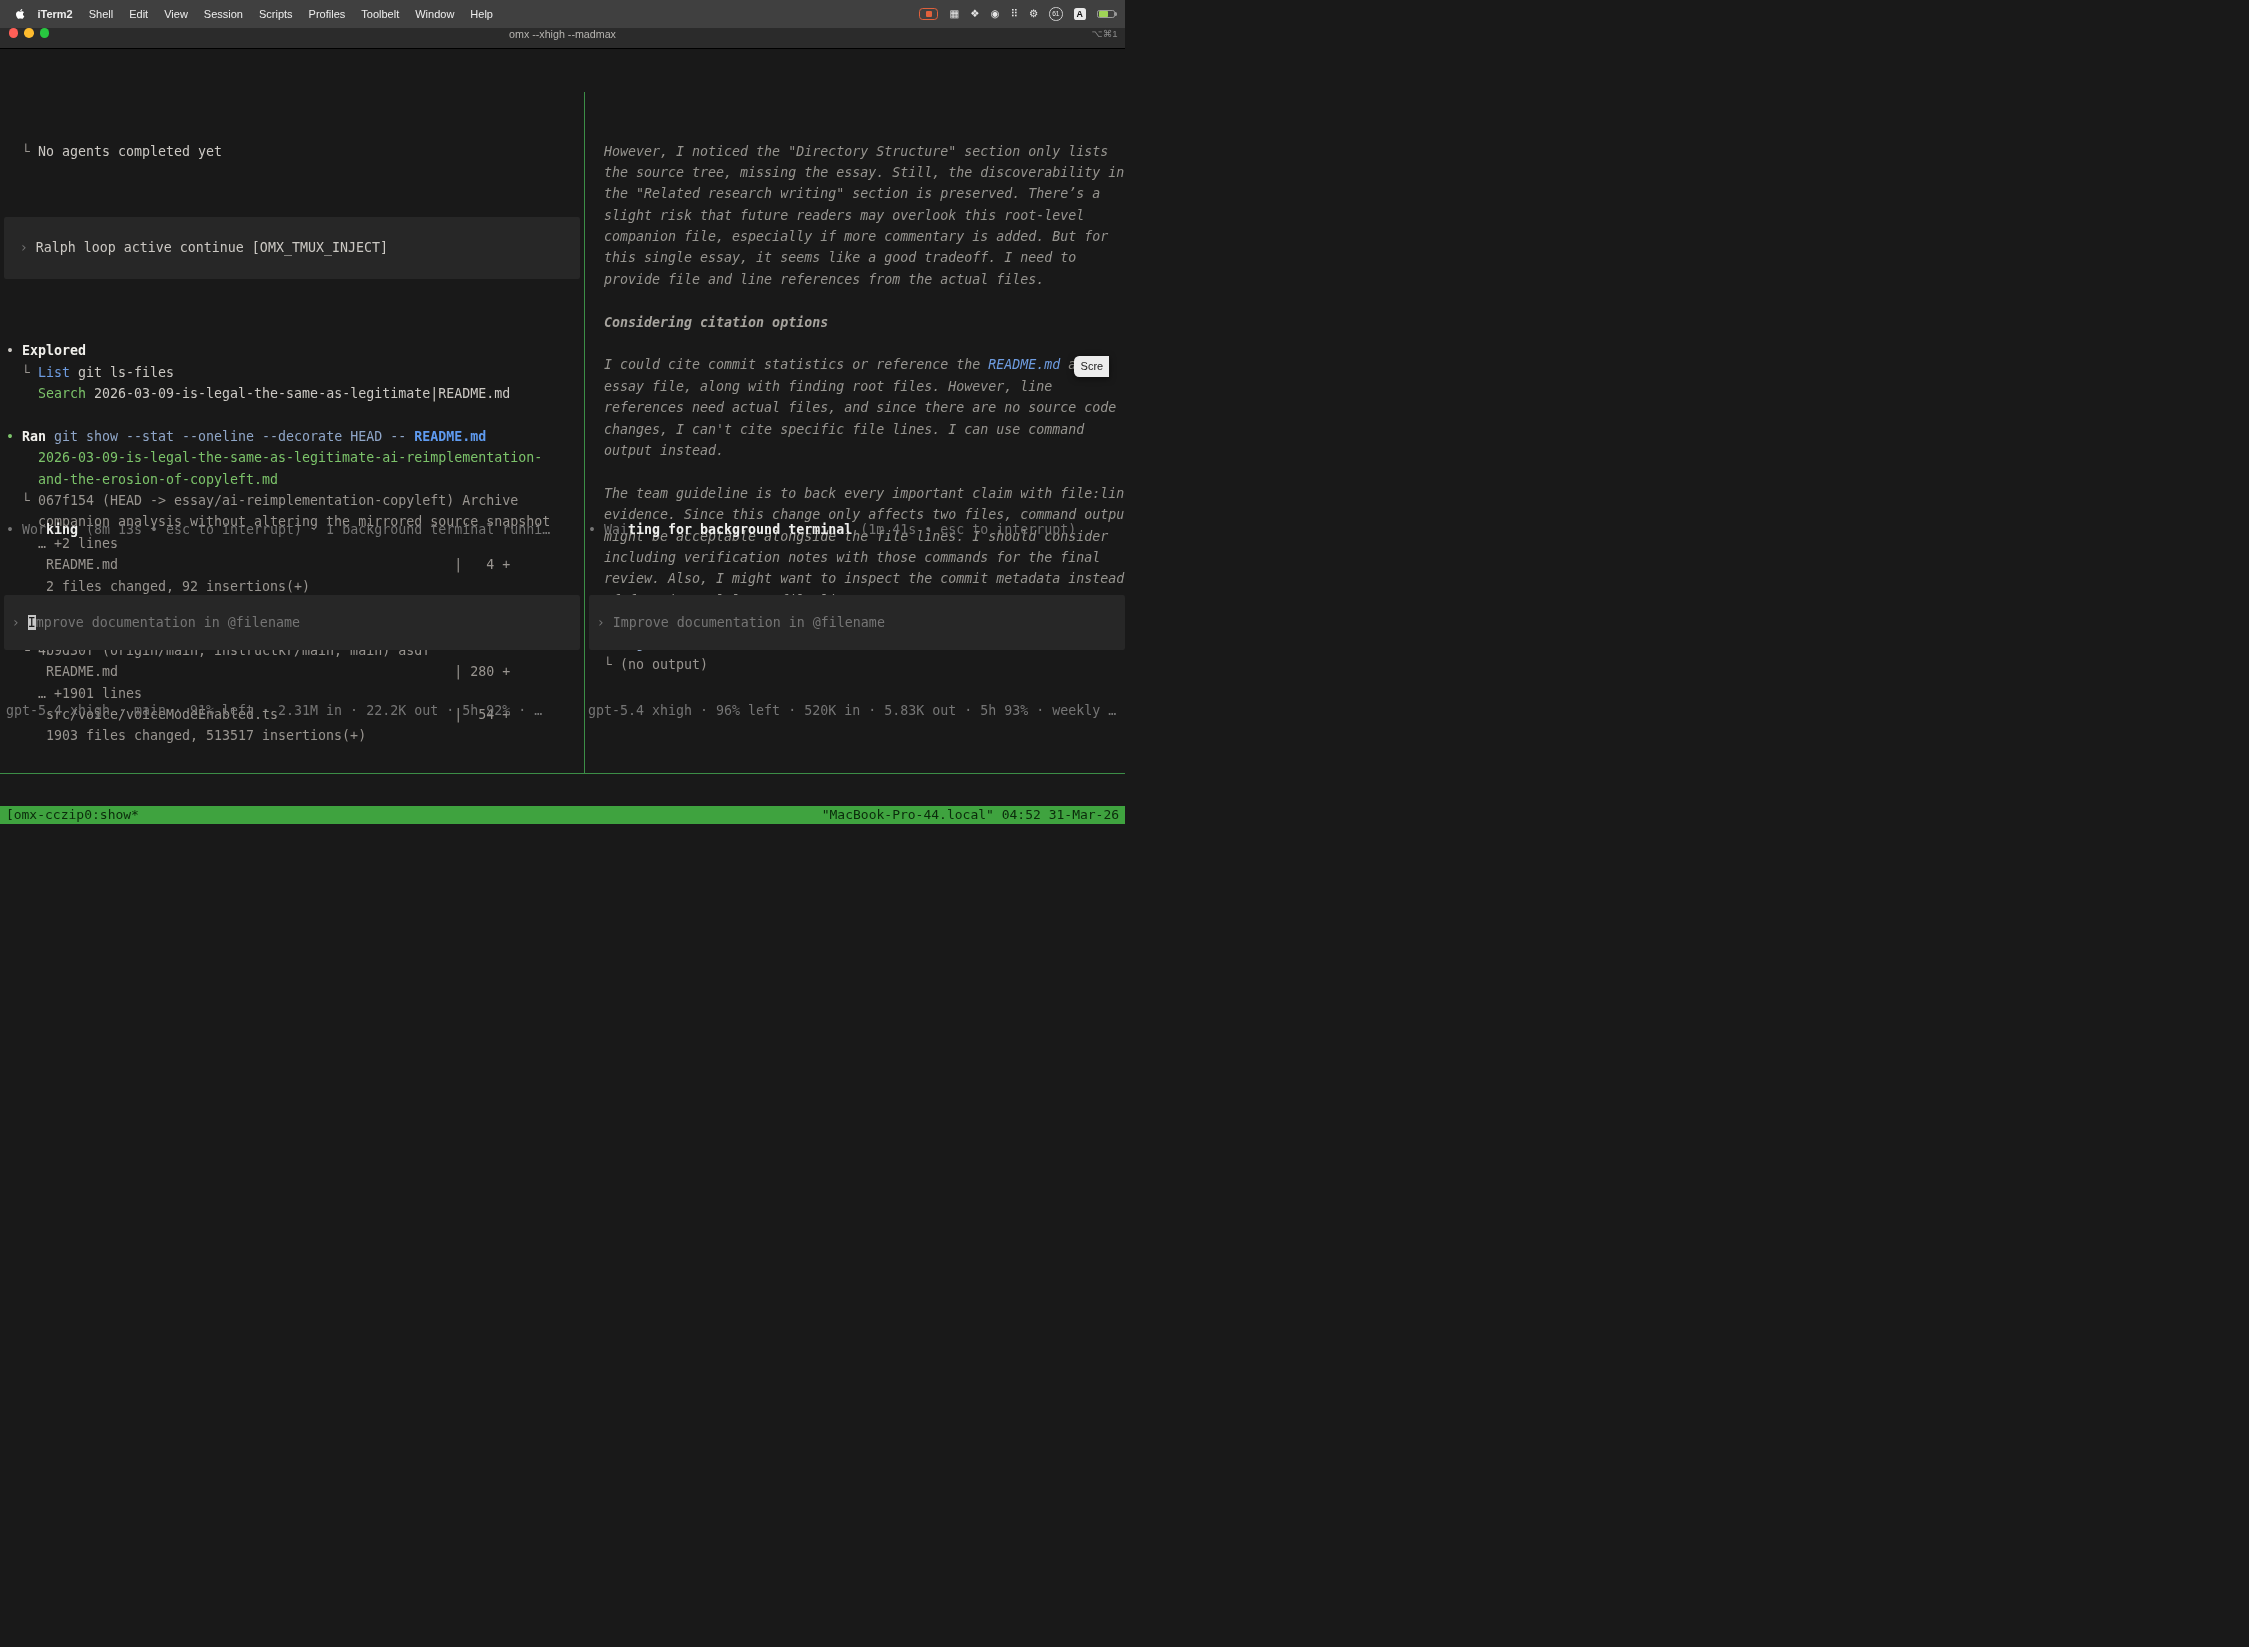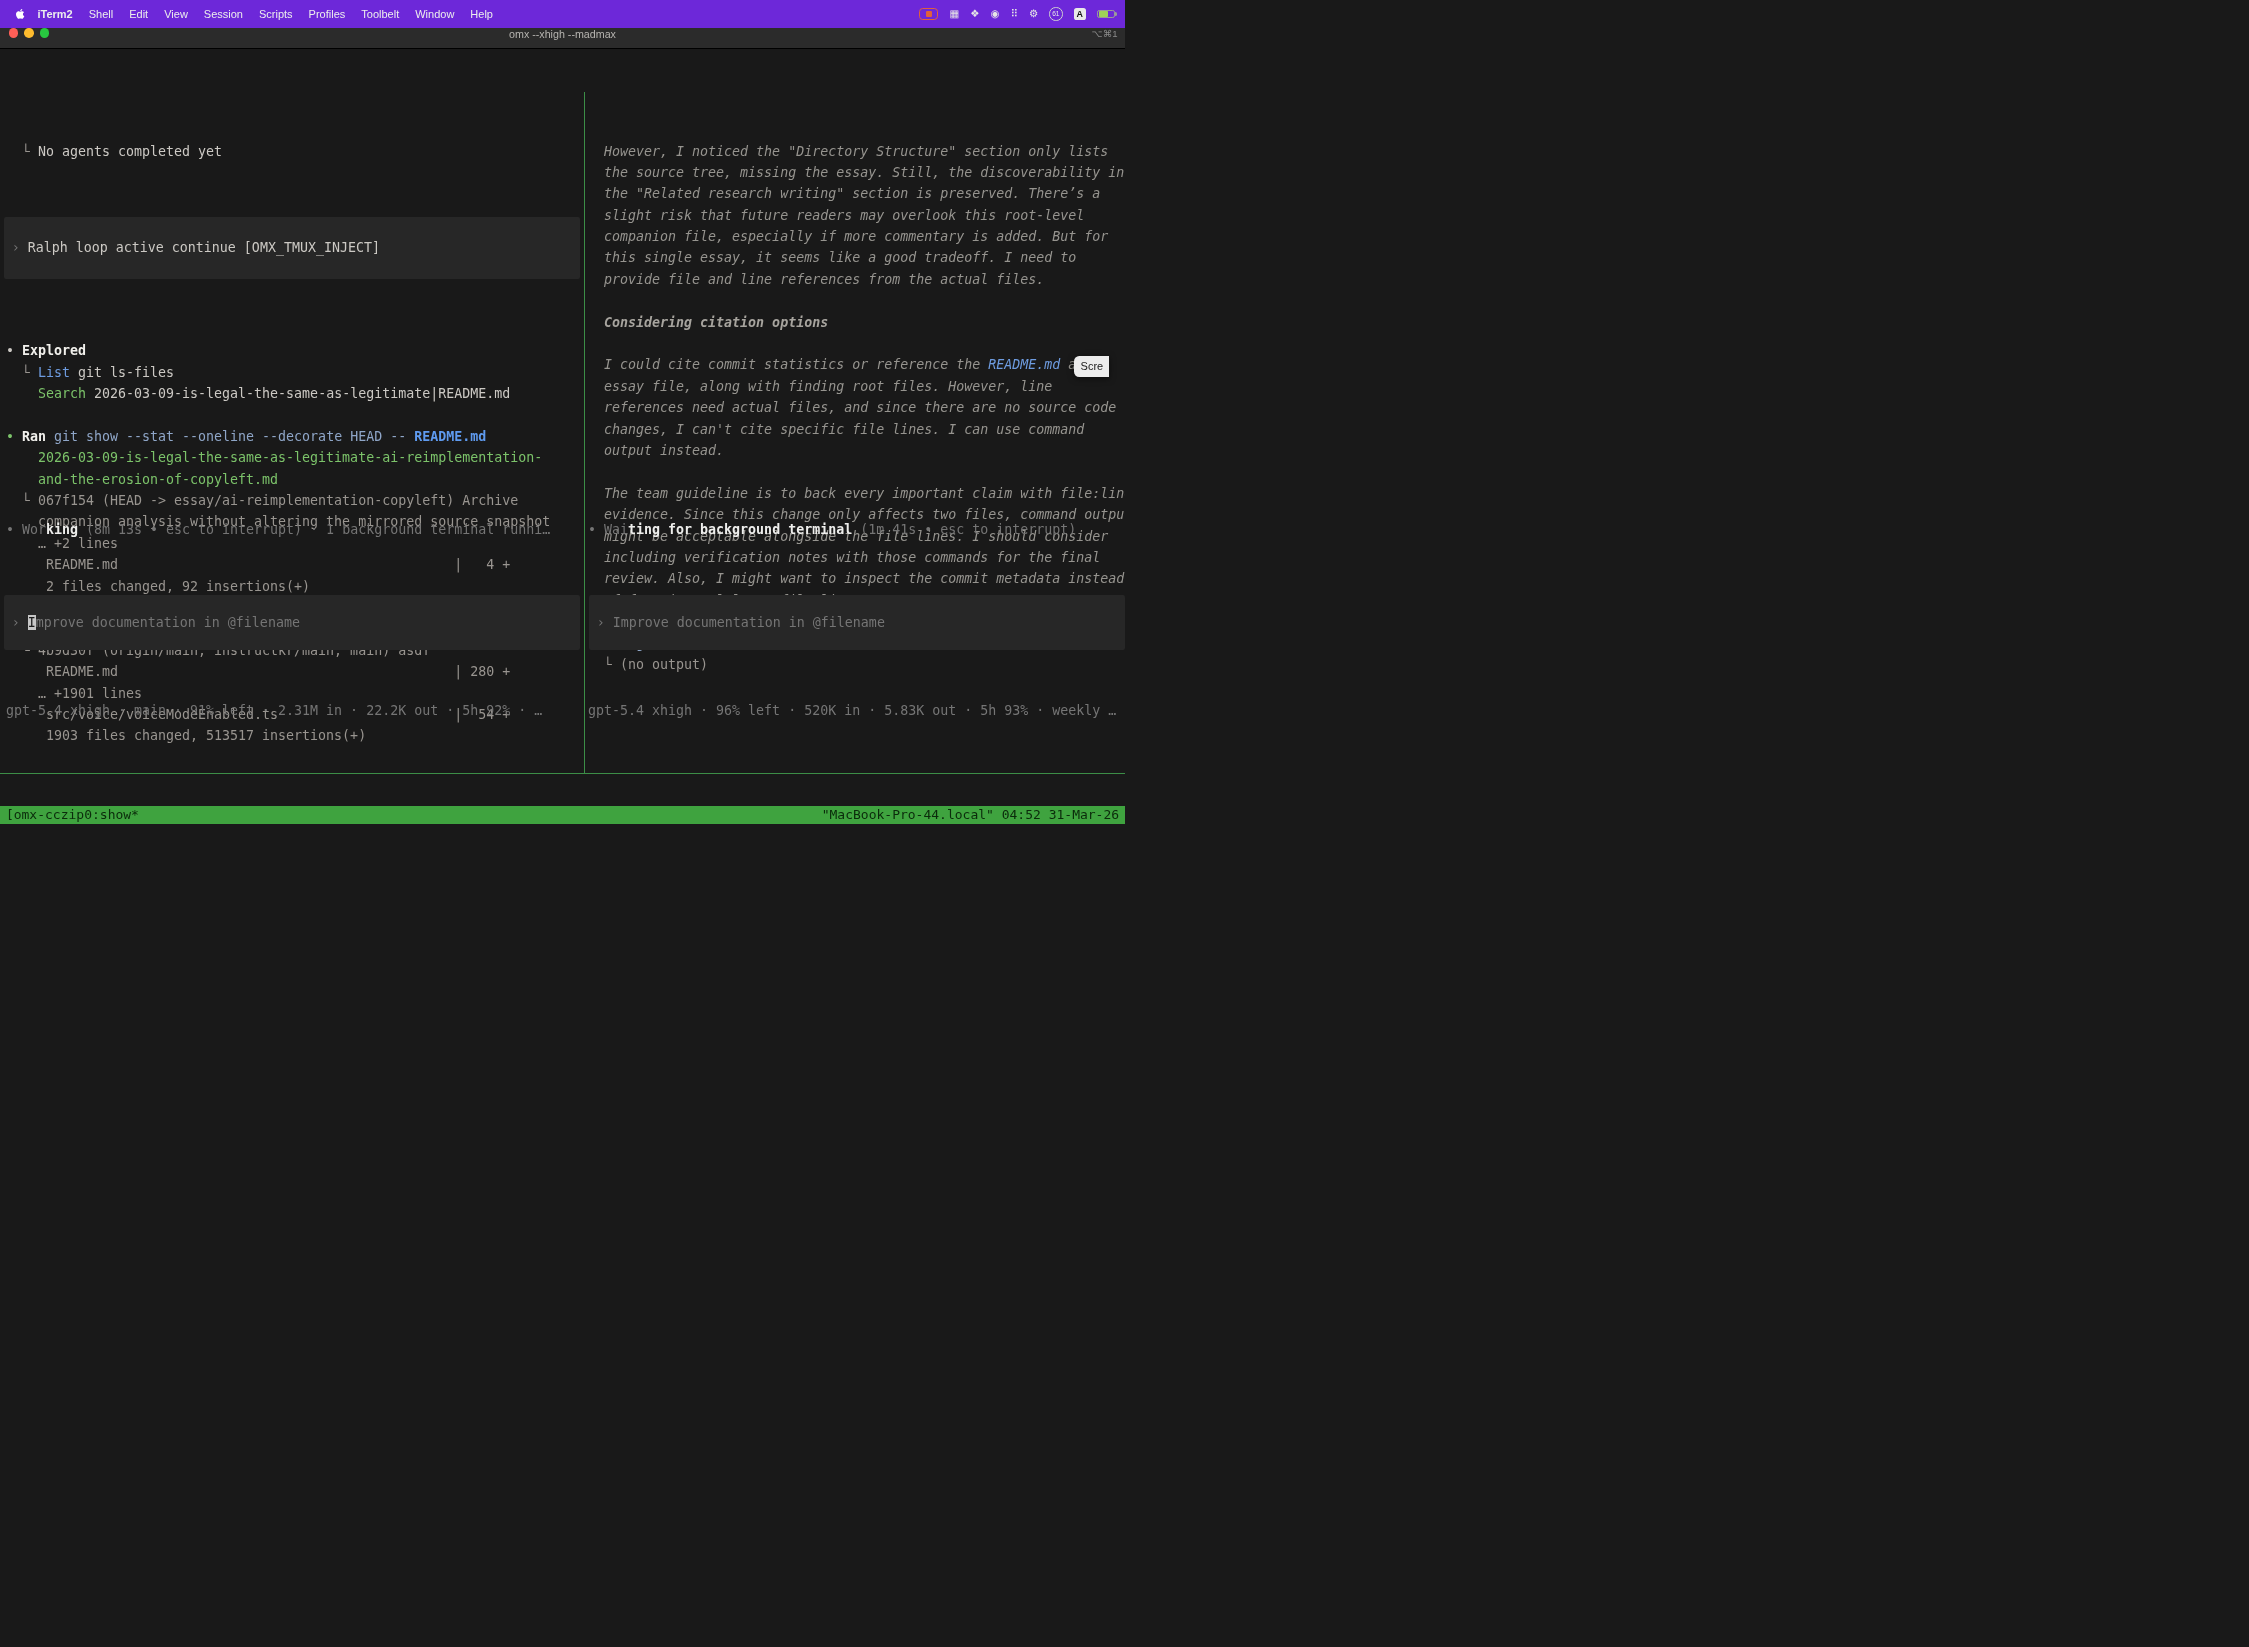--- a/index.html
+++ b/index.html
@@ -3,21 +3,21 @@
 <meta charset="utf-8">
 <style>
   * { margin:0; padding:0; box-sizing:border-box; }
   html,body { width:1125px; height:824px; }
   body {
     background:#191919; overflow:hidden; position:relative;
     font-family:"DejaVu Sans Mono", monospace;
   }
   
   .menu-bar {
-    height:28px; background:#6d28d9; display:flex; align-items:center;
+    height:28px; background:#404040; display:flex; align-items:center;
     padding:0 10.3px 0 14.8px; font-family:"Liberation Sans", sans-serif;
     font-size:11px; color:#ededed;
   }
   .apple-logo { display:flex; align-items:center; margin-right:4.4px; }
   .menu-items { display:flex; align-items:center; }
   .menu-item { padding:0 8px; cursor:default; }
   .menu-item.app { font-weight:700; }
   .menu-right { margin-left:auto; display:flex; align-items:center; gap:11px; }
   .mb-icon { color:#e6e6e6; font-size:10.3px; line-height:1; }
   .rec { width:19px; height:11.8px; border:1.5px solid #e0613c; border-radius:3.7px;
@@ -44,21 +44,21 @@
   .shortcut { margin-left:auto; color:#8a8a8a; font-size:9.6px; padding-right:7.4px; z-index:2; }
   
   .terminal { position:absolute; top:49px; left:0; right:0; bottom:0;
               font-size:13.3px; line-height:21.4px; white-space:pre; }
   .panes { display:flex; height:682px; border-bottom:1.5px solid #3c8e47; }
   .pane { position:relative; overflow:hidden; }
   .pane-left { width:585px; padding:5.9px 0 0 5.9px; border-right:1.5px solid #3c8e47; }
   .pane-right { flex:1; padding:5.9px 0 0 3px; }
   .t-line { height:21.4px; }
   .inject-box { margin:11.8px 4.4px 19px -2.2px; height:62px; background:#272727; border-radius:2.2px;
-                display:flex; align-items:center; padding-left:8px; }
+                display:flex; align-items:center; padding-left:16px; }
   .pane-bottom { position:absolute; left:0; right:0; bottom:0; padding-bottom:8.9px; }
   .pb-left .wline, .pb-left .model-line { padding-left:5.9px; }
   .pb-right .wline, .pb-right .model-line { padding-left:3px; }
   .wline { margin-bottom:12.5px; }
   .prompt-box { background:#272727; border-radius:2.2px; height:55px; display:flex; align-items:center;
                 padding-left:8px; margin:0 4.4px 6.6px 3.7px; }
   .pb-right .prompt-box { margin-right:0; }
   .model-line { color:#757575; }
   .omx-line { margin-top:4.4px; padding-left:5.9px; font-size:13.3px; }
   

